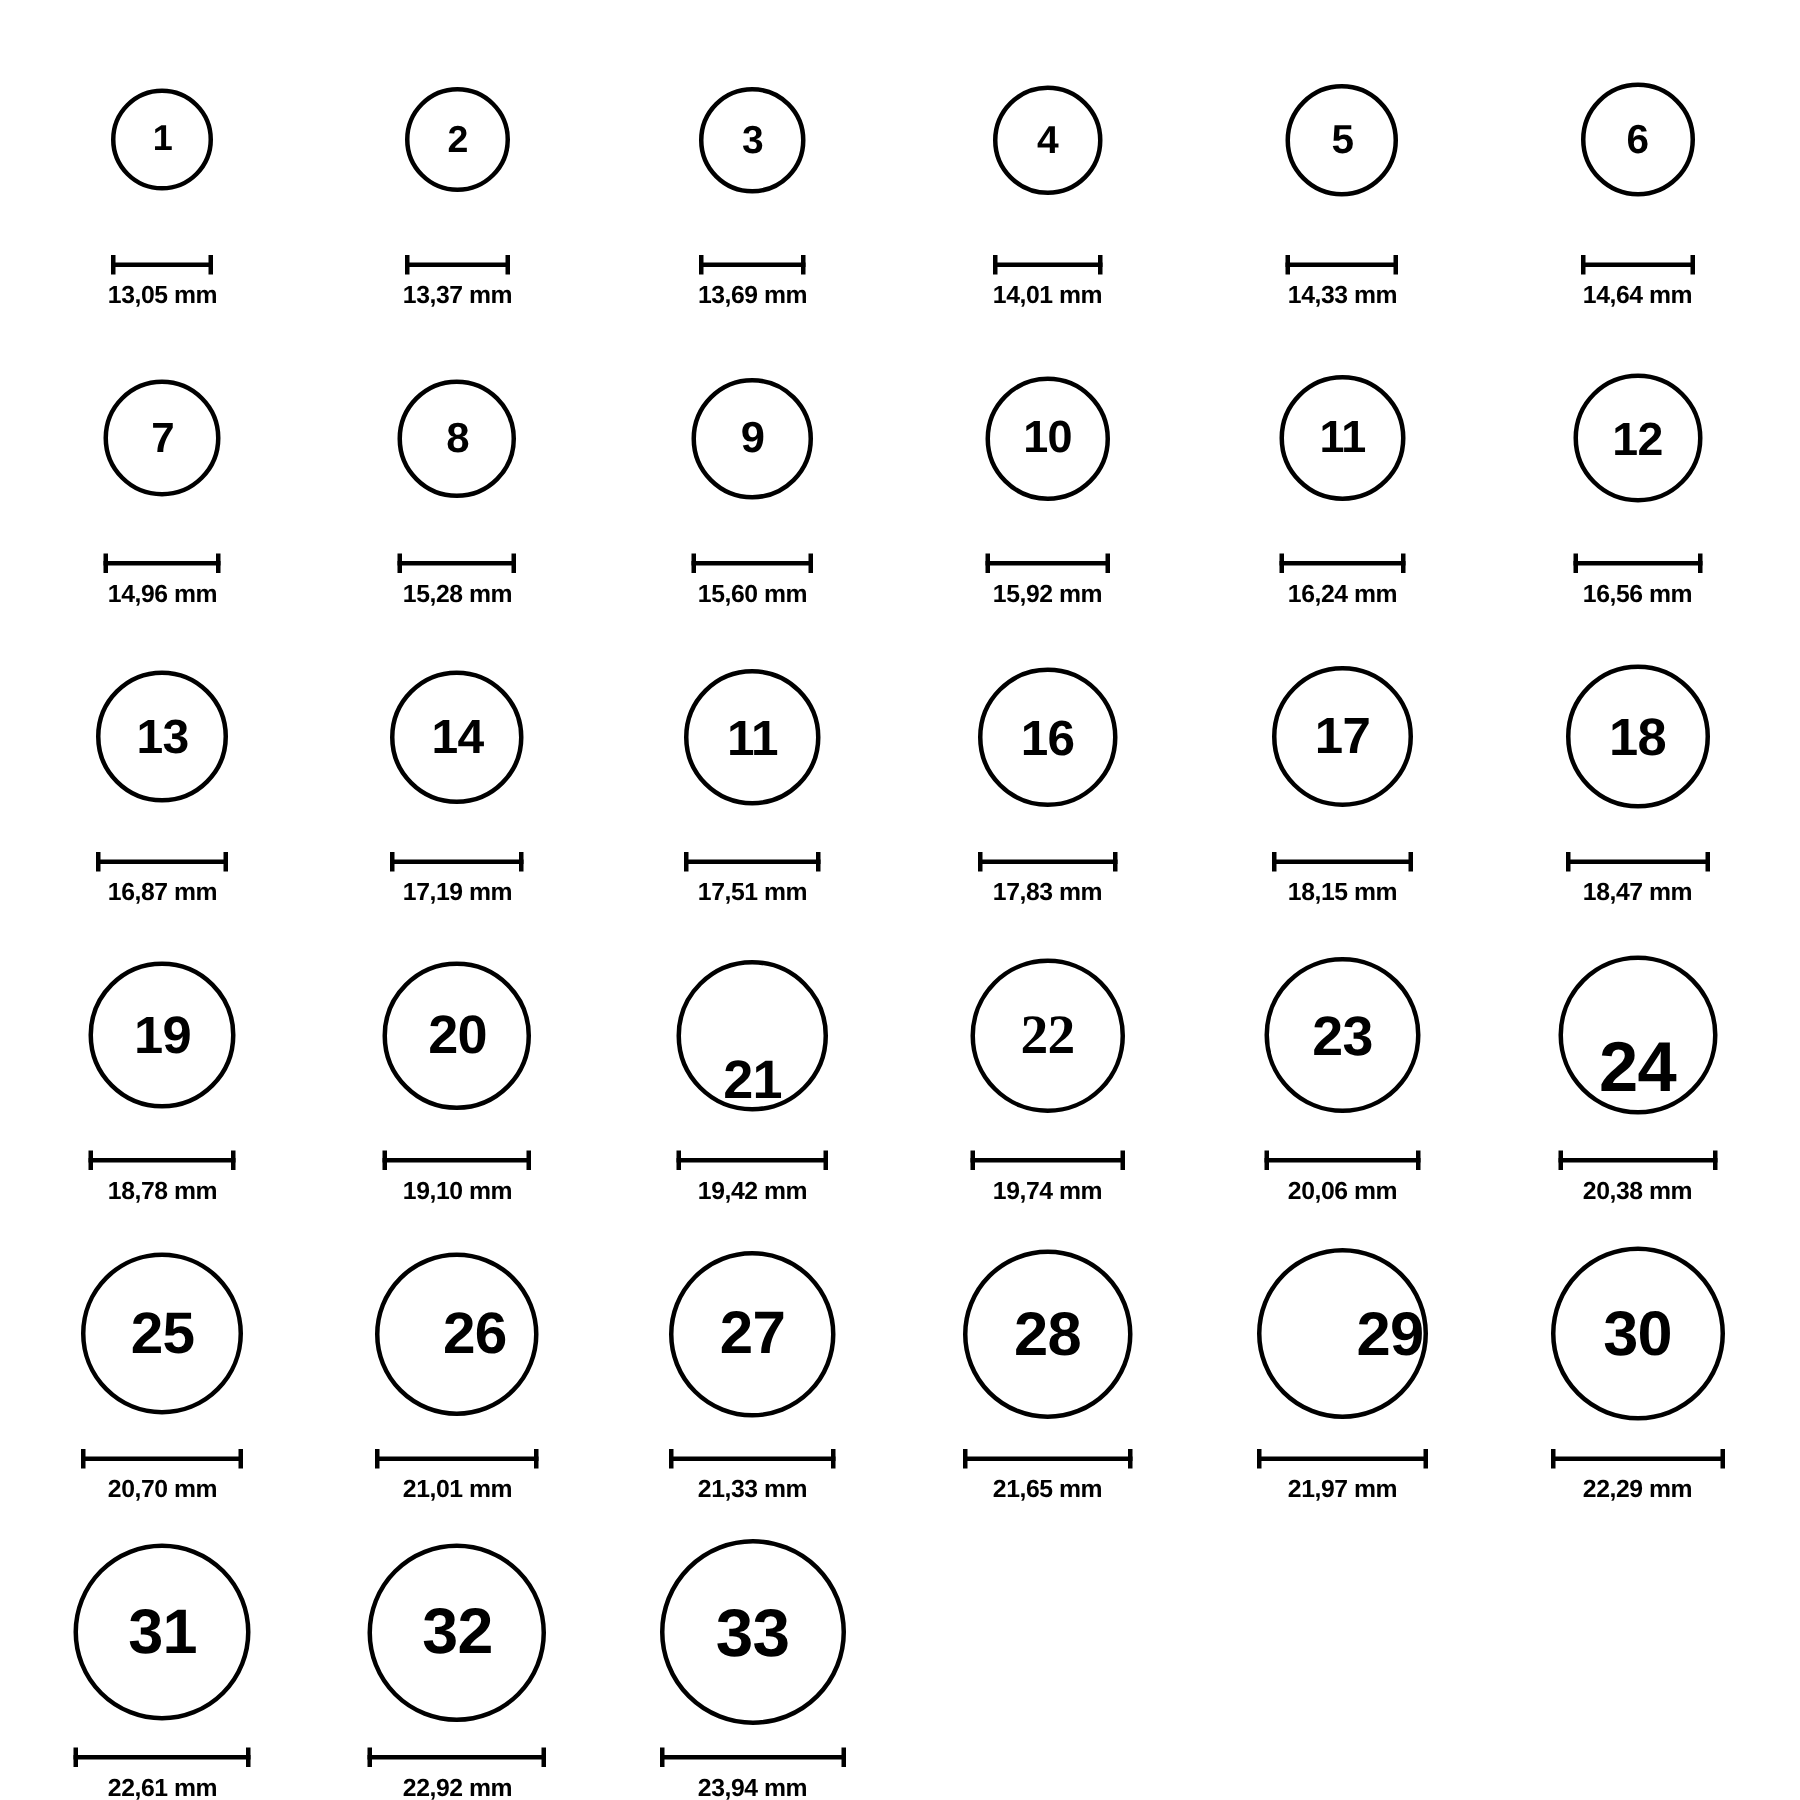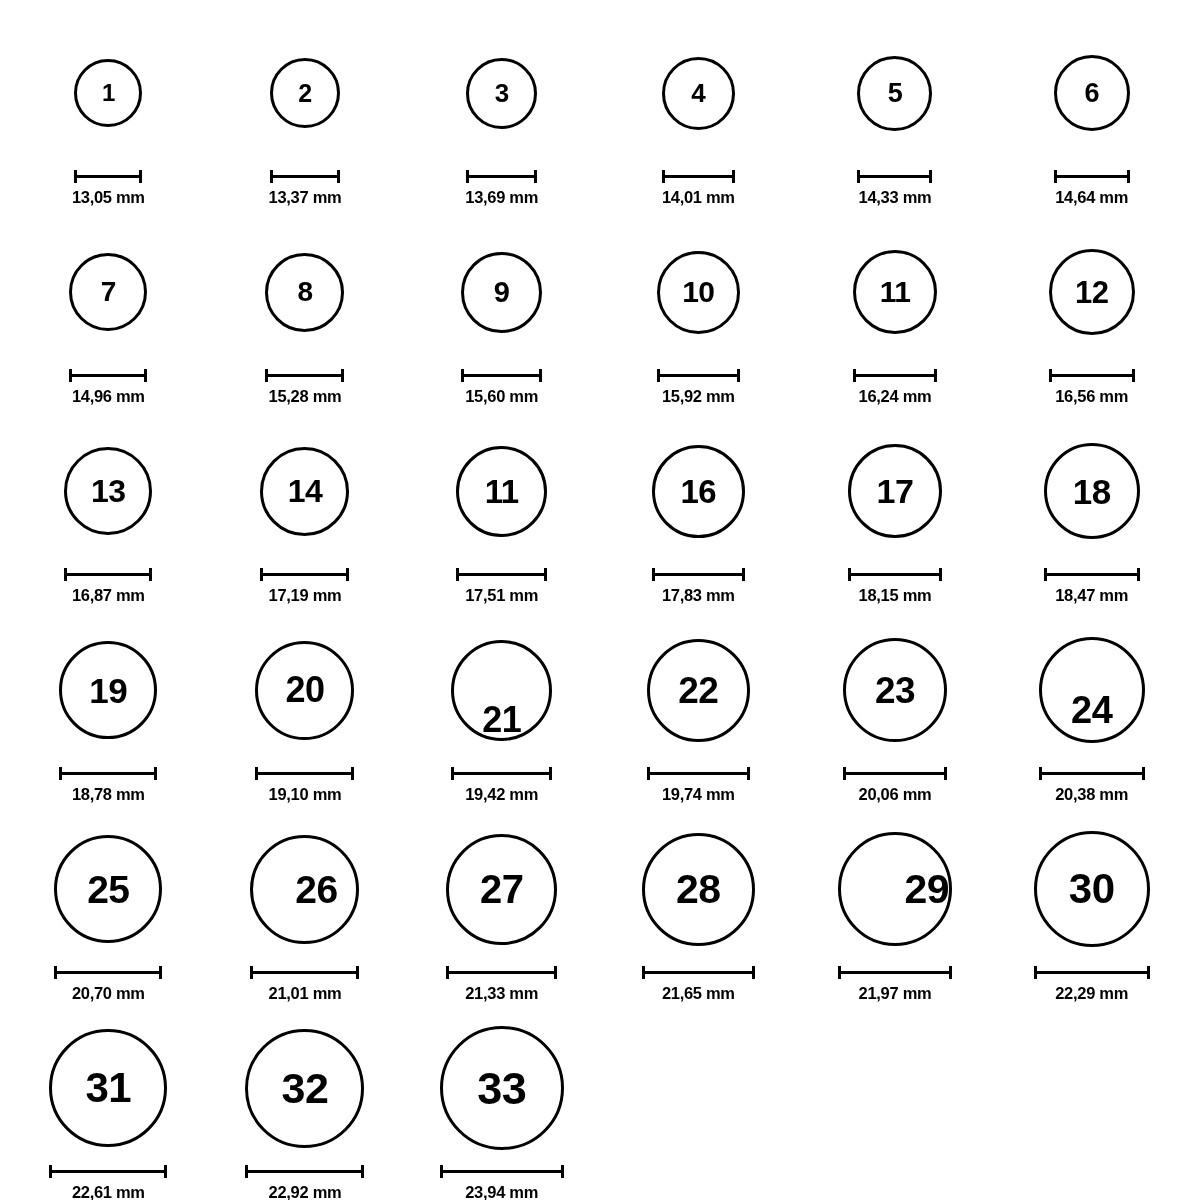--- a/index.html
+++ b/index.html
@@ -358,21 +358,21 @@
         <div class="bar" style="width: 101px;">
           <div class="line"></div>
           <div class="cap left"></div>
           <div class="cap right"></div>
         </div>
         <div class="measure">19,42 mm</div>
       </div>
       <div class="cell">
         <div class="ring-wrap">
           <div class="ring" style="width: 103px; height: 103px;">
-            <span class="ring-num" style="font-size: 37px;">22</span>
+            <span class="ring-num" style="font-size: 37px; font-family: Liberation Serif, serif;">22</span>
           </div>
         </div>
         <div class="bar" style="width: 103px;">
           <div class="line"></div>
           <div class="cap left"></div>
           <div class="cap right"></div>
         </div>
         <div class="measure">19,74 mm</div>
       </div>
       <div class="cell">
@@ -384,21 +384,21 @@
         <div class="bar" style="width: 104px;">
           <div class="line"></div>
           <div class="cap left"></div>
           <div class="cap right"></div>
         </div>
         <div class="measure">20,06 mm</div>
       </div>
       <div class="cell">
         <div class="ring-wrap">
           <div class="ring" style="width: 106px; height: 106px;">
-            <span class="ring-num" style="font-size: 38px; margin-top: 40px;">24</span>
+            <span class="ring-num" style="font-size: 47px; margin-top: 40px;">24</span>
           </div>
         </div>
         <div class="bar" style="width: 106px;">
           <div class="line"></div>
           <div class="cap left"></div>
           <div class="cap right"></div>
         </div>
         <div class="measure">20,38 mm</div>
       </div>
       <div class="cell">

